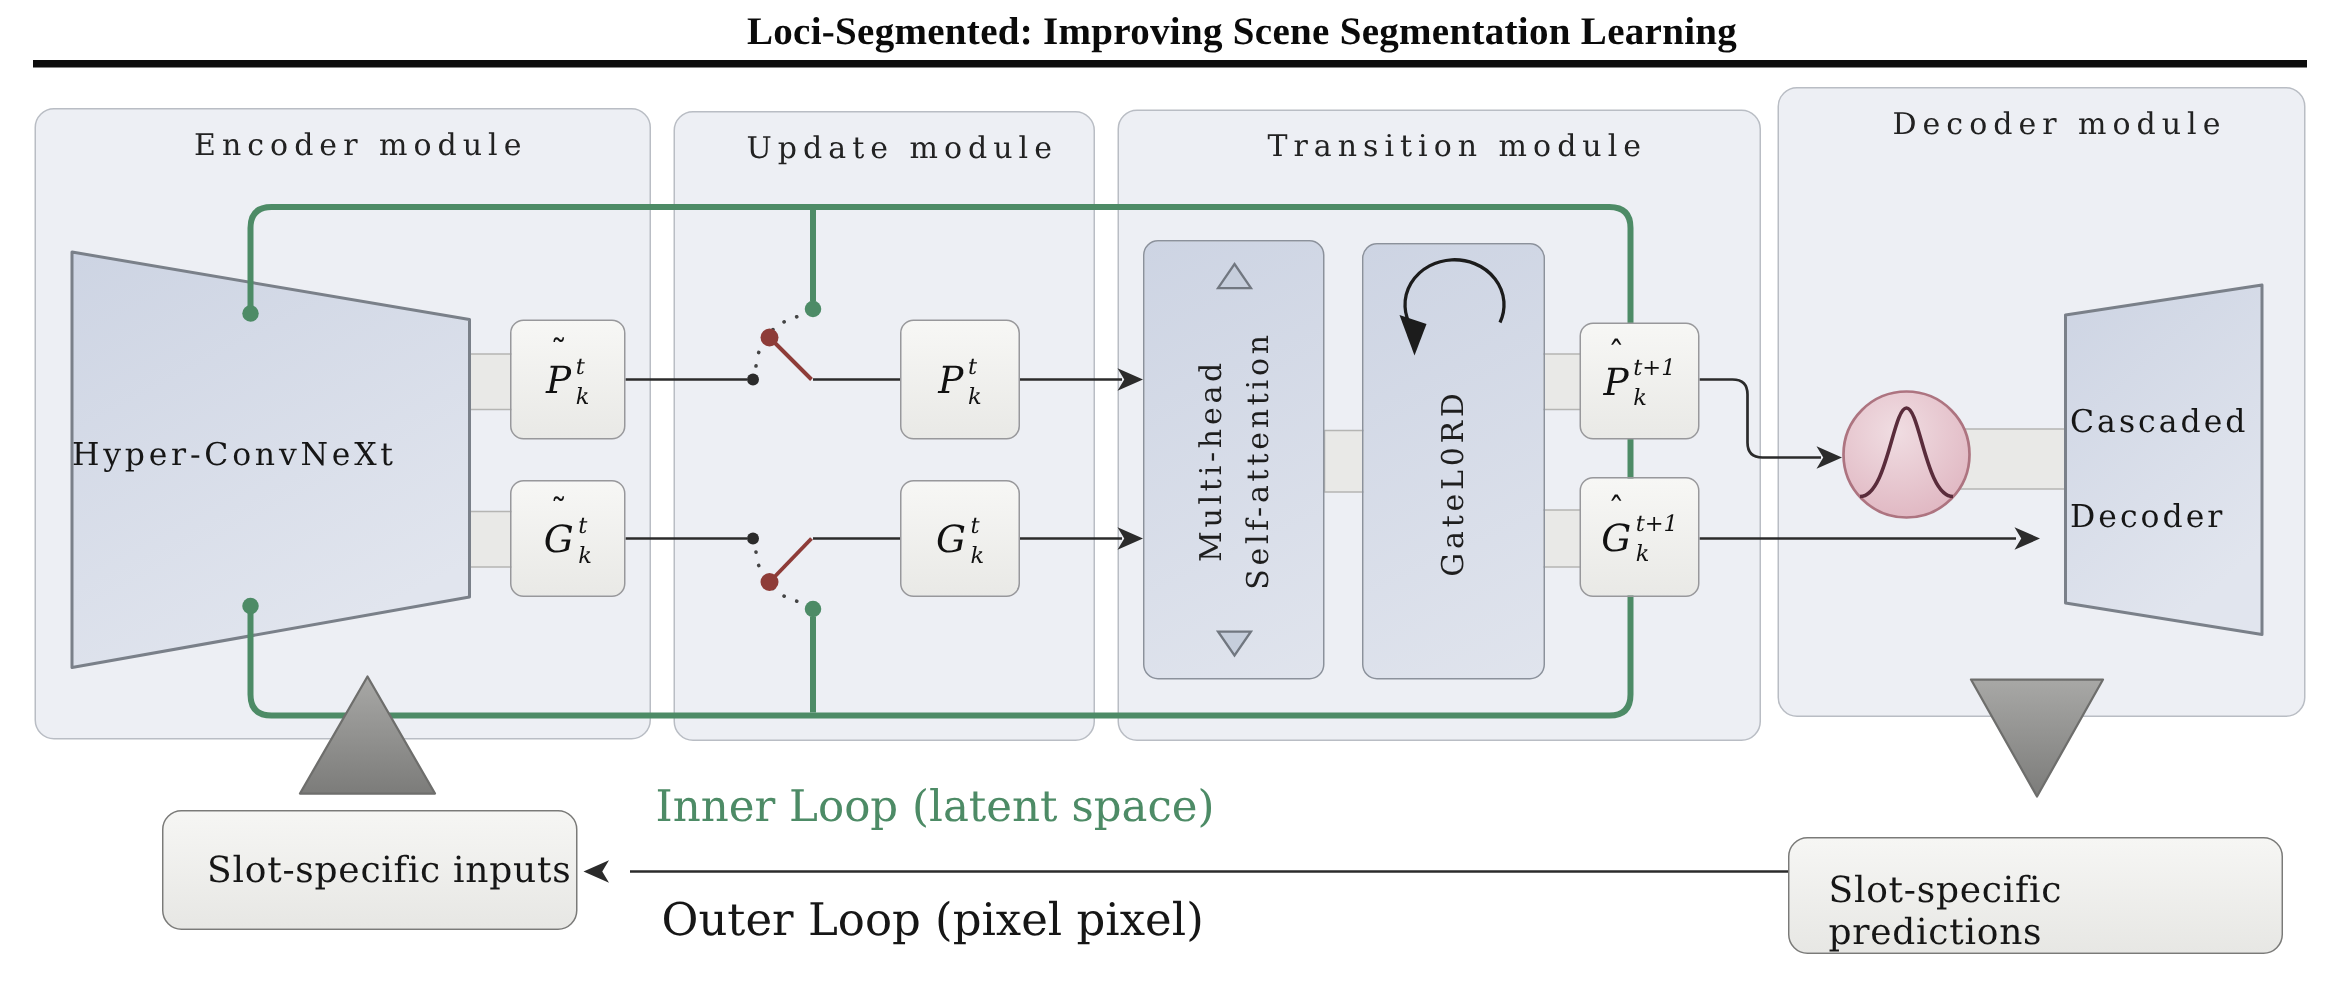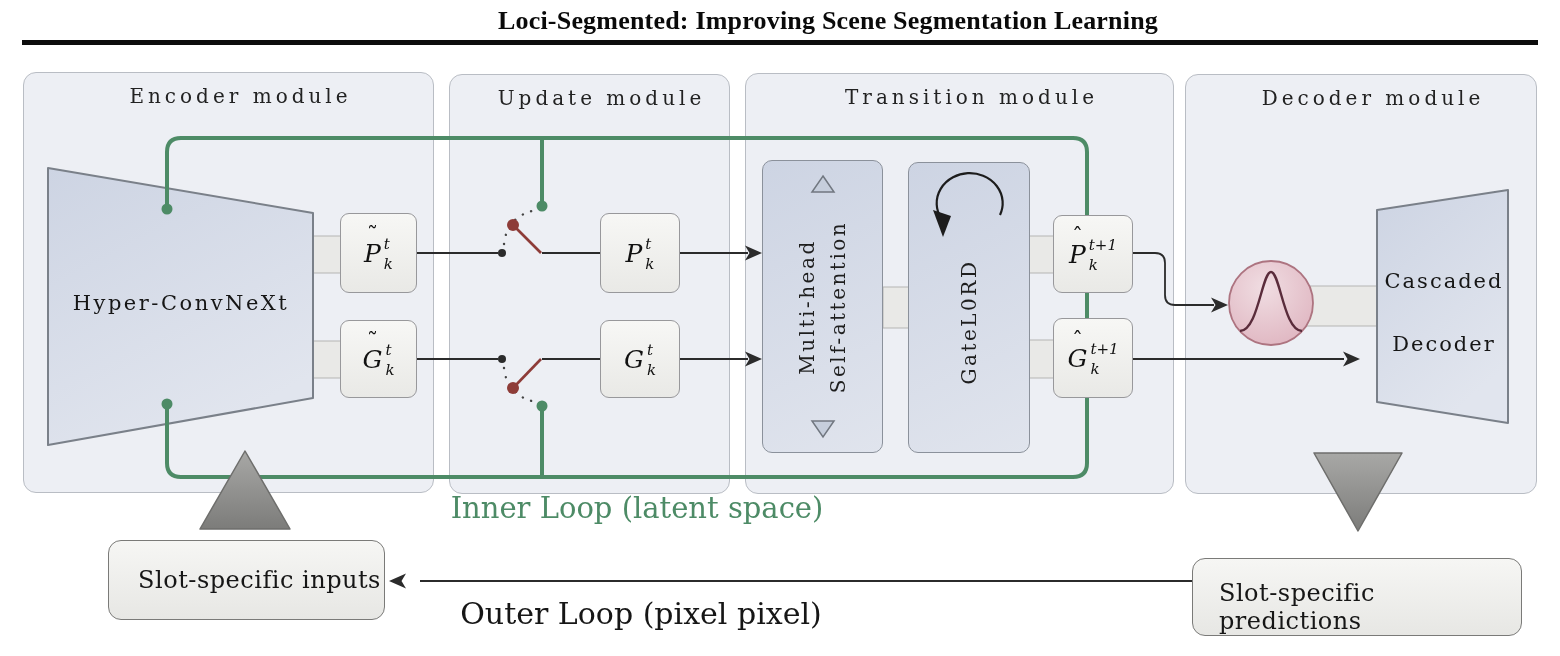--- a/index.html
+++ b/index.html
@@ -54,40 +54,40 @@
   .scripts { display:inline-flex; flex-direction:column; margin-left:3px;
     font-size:15px; line-height:13px; gap:7px; transform:translateY(1px); }
 
   .iobox {
     position:absolute; z-index:3; box-sizing:border-box;
     background:linear-gradient(#f6f6f4,#e7e7e4);
     border:1.6px solid #7a7a78; border-radius:13px;
     display:flex; align-items:center; justify-content:center;
     font-size:24px; color:#161616; letter-spacing:0.5px;padding-left:26px;
   }
-  .flabel { position:absolute; z-index:3; text-align:center; color:#161616; }
+  .flabel { position:absolute; z-index:3; text-align:left; color:#161616; }
 </style>
 </head>
 <body>
 
 <div class="page">
 
   <div class="page-title">Loci-Segmented: Improving Scene Segmentation Learning</div>
   <div class="title-rule"></div>
 
   <div class="panel" style="left:23px; top:72px; width:409px; height:419px;">
     <div class="panel-title">Encoder module</div>
   </div>
   <div class="panel" style="left:449px; top:74px; width:279px; height:418px;">
     <div class="panel-title">Update module</div>
   </div>
   <div class="panel" style="left:745px; top:73px; width:427px; height:419px;">
     <div class="panel-title">Transition module</div>
   </div>
-  <div class="panel" style="left:1185px; top:74px; width:350px; height:418px;">
+  <div class="panel" style="left:1185px; top:58px; width:350px; height:418px;">
     <div class="panel-title">Decoder module</div>
   </div>
 
   <svg class="overlay" width="1560" height="656" viewBox="0 0 1560 656">
     <defs>
       <linearGradient id="blockGrad" x1="0" y1="0" x2="0.5" y2="1">
         <stop offset="0" stop-color="#cdd4e3"></stop>
           <stop offset="1" stop-color="#e1e5ee"></stop>
       </linearGradient>
       <linearGradient id="triGrad" x1="0" y1="0" x2="0" y2="1">
@@ -243,21 +243,21 @@
           <span>t+1</span>
           <span>k</span>
         </span>
     </span>
   </div>
 
   <div class="flabel" style="left:48px; top:291px; width:266px; font-size:21px; letter-spacing:2.5px;">Hyper-ConvNeXt</div>
   <div class="flabel" style="left:1380px; top:269px; width:128px; font-size:21px; letter-spacing:2px;">Cascaded</div>
   <div class="flabel" style="left:1380px; top:332px; width:128px; font-size:21px; letter-spacing:2px;">Decoder</div>
 
-  <div class="flabel" style="left:437px; top:491px; width:400px; font-size:29px; color:#4d8b66;">Inner Loop (latent space)</div>
+  <div class="flabel" style="left:437px; top:520px; width:400px; font-size:29px; color:#4d8b66;">Inner Loop (latent space)</div>
   <div class="flabel" style="left:441px; top:596px; width:400px; font-size:30px;">Outer Loop (pixel pixel)</div>
 
   <div class="iobox" style="left:108px; top:540px; width:277px; height:80px;">
     <span>Slot-specific inputs</span>
   </div>
   <div class="iobox" style="left:1192px; top:558px; width:330px; height:78px;align-items:flex-end;">
     <span>Slot-specific predictions</span>
   </div>
 
 </div>

